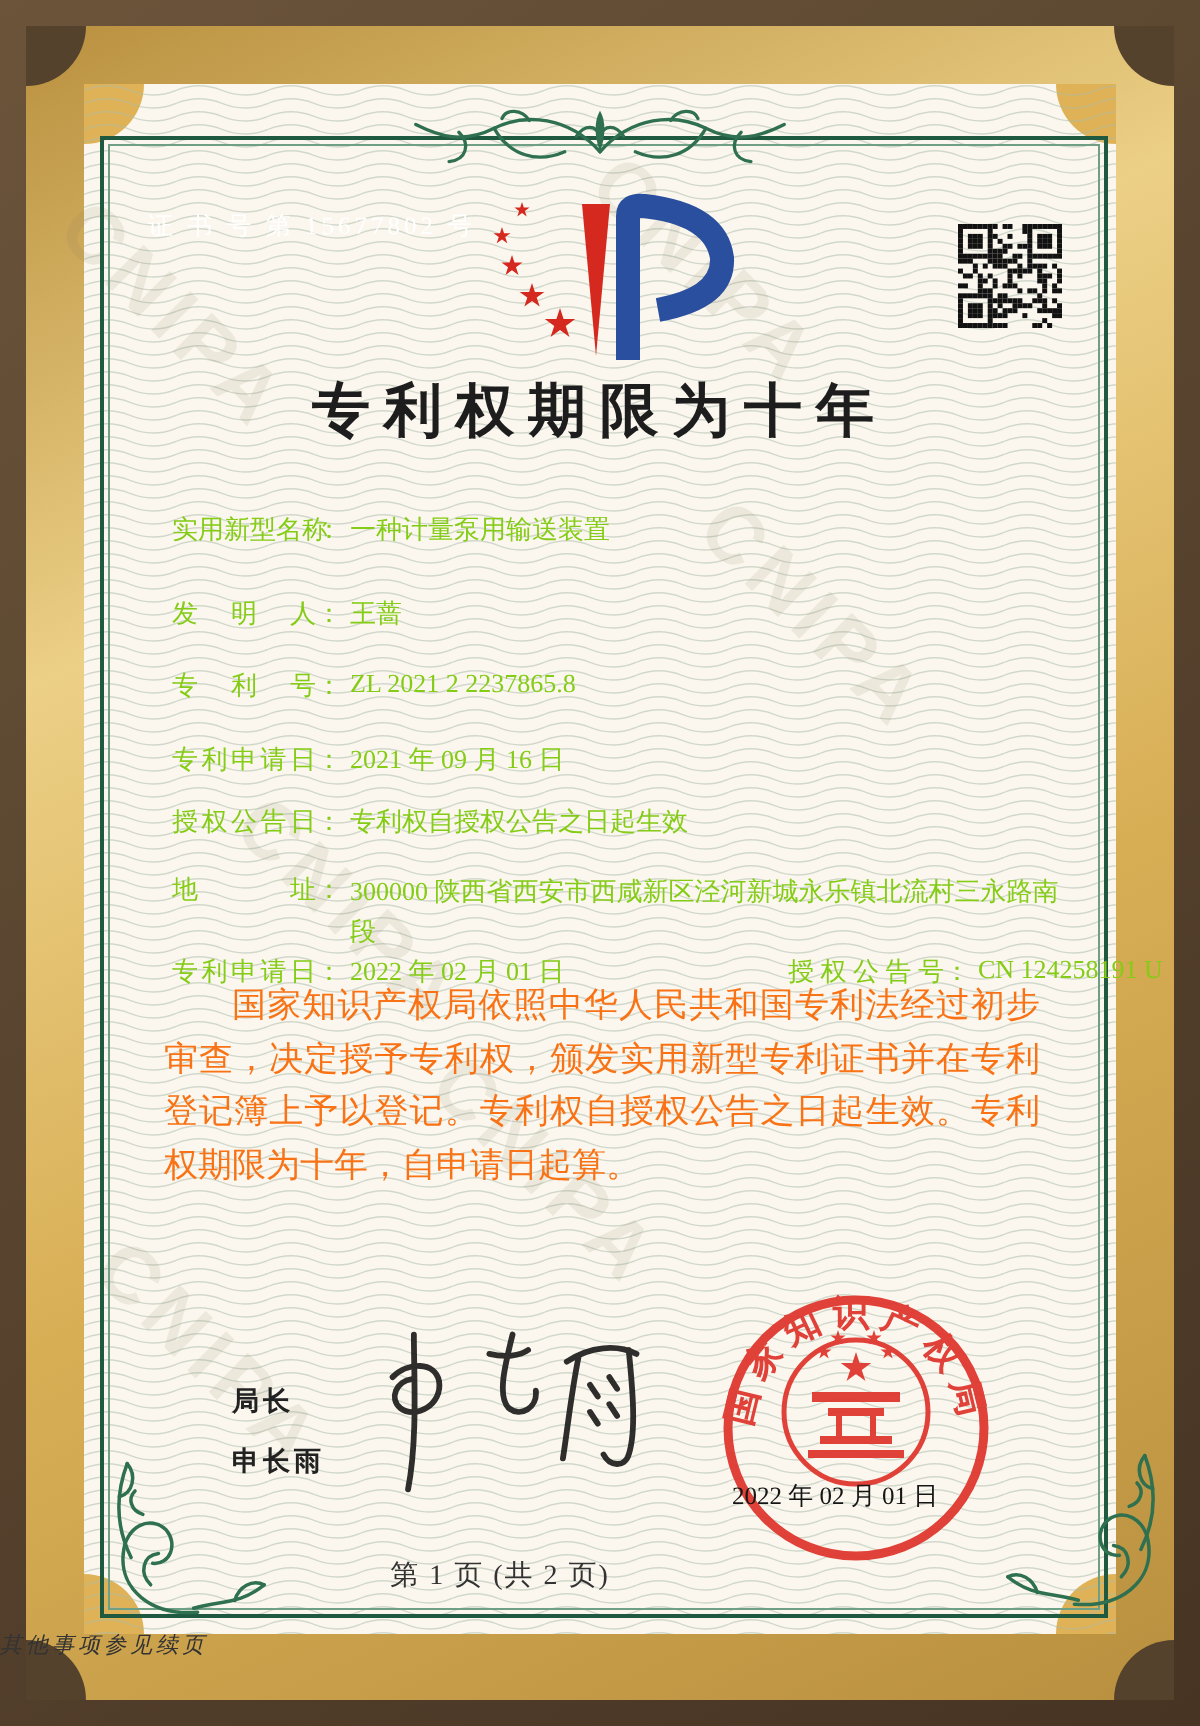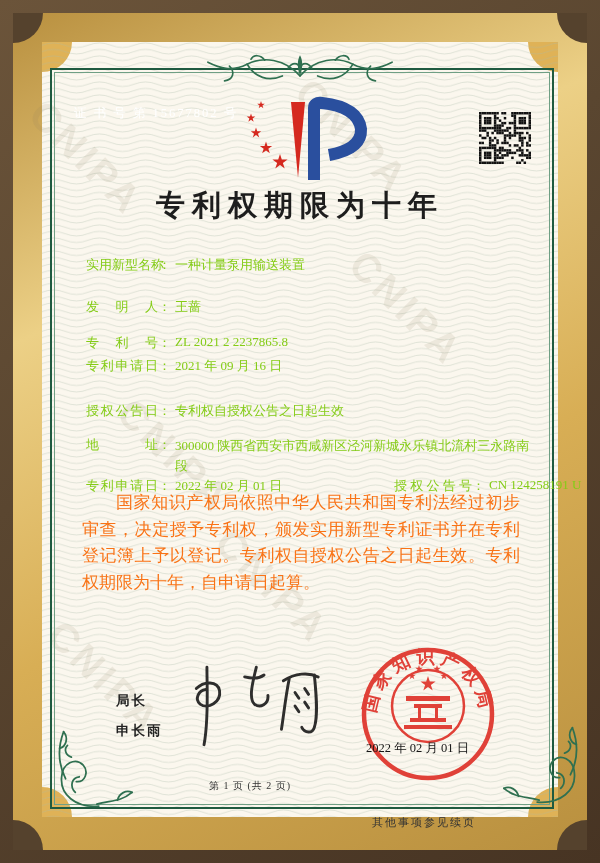--- a/index.html
+++ b/index.html
@@ -45,22 +45,22 @@
 
   .body-text{left:82px;top:490px;width:438px;font-size:17px;line-height:1.57;color:#f97316;text-align:justify;}
   .body-text p{margin:0;text-indent:2em;}
 
   .officer{left:88px;font-family:"Liberation Sans","DejaVu Sans",sans-serif;font-size:13.5px;font-weight:600;letter-spacing:2px;color:#222;margin-left:28px;}
   .sig{left:175px;top:658px;width:150px;height:95px;}
 
   .seal{left:358px;top:644px;width:140px;height:140px;opacity:.93;}
   .seal-date{left:366px;top:740px;width:125px;font-size:12.5px;color:#151515;white-space:nowrap;}
 
-  .page-num{left:0;top:779px;width:500px;text-align:center;font-size:10px;color:#333;letter-spacing:1px;}
-  .cont-note{left:0;top:815px;width:476px;text-align:right;font-size:11px;color:#333;letter-spacing:2px;}
+  .page-num{left:0;top:779px;width:500px;text-align:center;font-size:14px;color:#333;letter-spacing:1px;}
+  .cont-note{left:0;top:815px;width:476px;text-align:left;font-size:11px;color:#333;letter-spacing:2px;font-style:italic;}
 </style>
 </head>
 <body>
 
 <div class="abs frame-outer"></div>
 <div class="abs frame-gold"></div>
 <div class="abs notch tl"></div>
 <div class="abs notch tr"></div>
 <div class="abs notch bl"></div>
 <div class="abs notch br"></div>
@@ -364,21 +364,21 @@
 
 <div class="abs frow" style="top:256px">
   <span class="flabel">实用新型名称</span><span class="fcolon">：</span><span class="fvalue">一种计量泵用输送装置</span>
 </div>
 <div class="abs frow" style="top:298px">
   <span class="flabel">发明人</span><span class="fcolon">：</span><span class="fvalue">王蔷</span>
 </div>
 <div class="abs frow" style="top:334px">
   <span class="flabel">专利号</span><span class="fcolon">：</span><span class="fvalue">ZL 2021 2 2237865.8</span>
 </div>
-<div class="abs frow" style="top:357px">
+<div class="abs frow" style="top:371px">
   <span class="flabel">专利申请日</span><span class="fcolon">：</span><span class="fvalue">2021 年 09 月 16 日</span>
 </div>
 <div class="abs frow" style="top:402px">
   <span class="flabel">授权公告日</span><span class="fcolon">：</span><span class="fvalue">专利权自授权公告之日起生效</span>
 </div>
 <div class="abs frow" style="top:436px">
   <span class="flabel">地址</span><span class="fcolon">：</span><span class="fvalue wrap">300000 陕西省西安市西咸新区泾河新城永乐镇北流村三永路南段</span>
 </div>
 <div class="abs frow" style="top:477px">
   <span class="flabel">专利申请日</span><span class="fcolon">：</span><span class="fvalue">2022 年 02 月 01 日</span>

